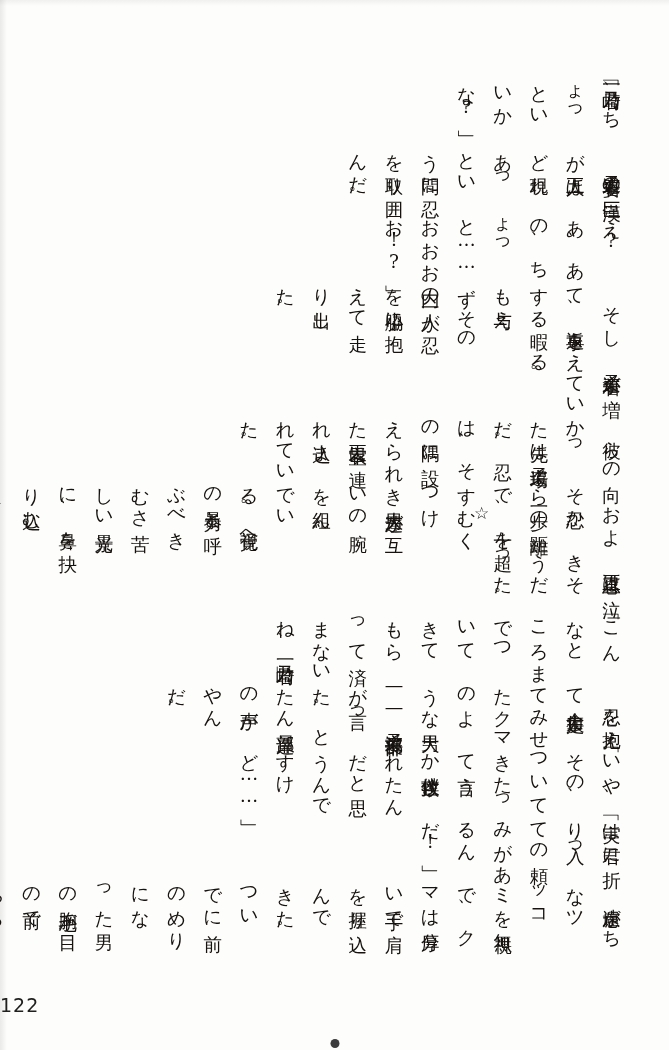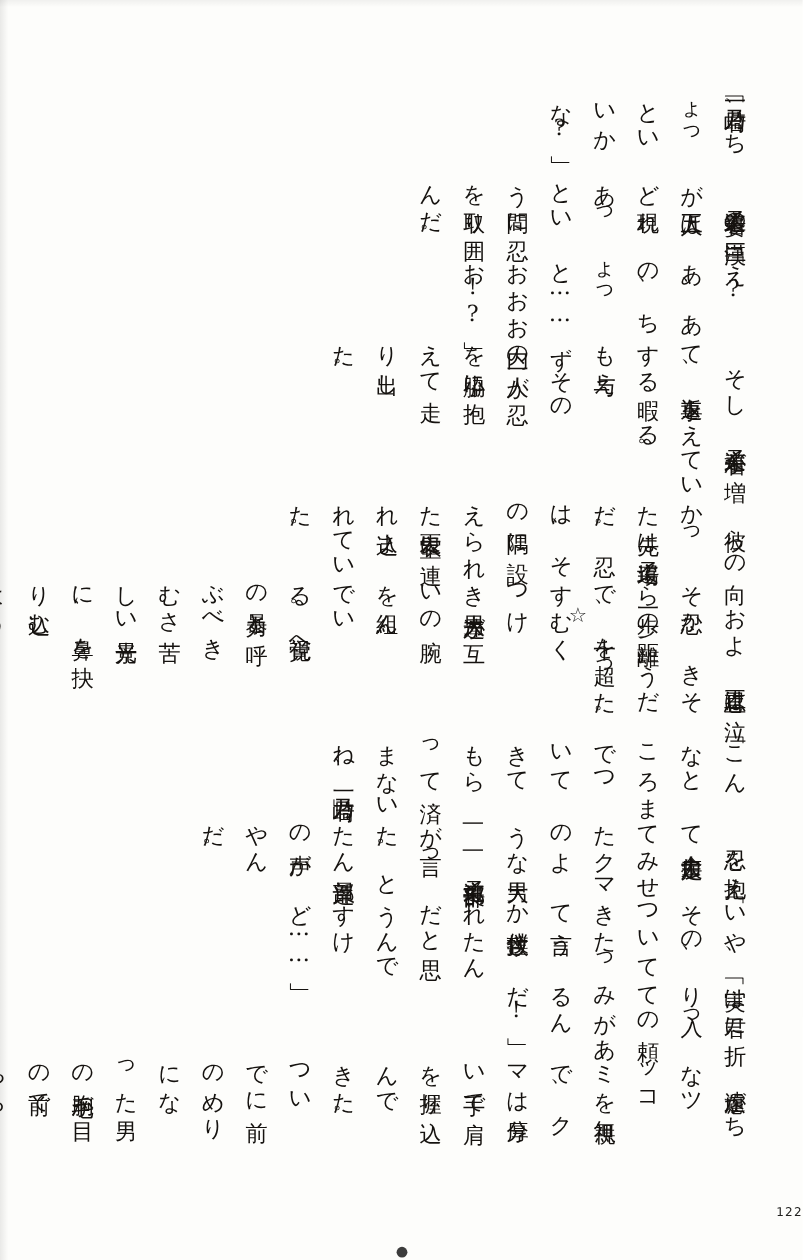--- a/index.html
+++ b/index.html
@@ -56,22 +56,22 @@
     top: 505px;
     font-size: 17px;
     color: #1a1a1a;
     line-height: 1;
   }
   .page-number {
     position: absolute;
     bottom: 34px;
     left: 0;
     right: 0;
-    text-align: right;
-    font-size: 10px;
+    text-align: left;
+    font-size: 19px;
     letter-spacing: 1px;
     color: #20201e;
     font-family: "DejaVu Sans", "Liberation Sans", sans-serif;
   }
   .spine-mark {
     position: absolute;
     bottom: 2px;
     left: 50%;
     transform: translateX(-50%);
     width: 9px;

